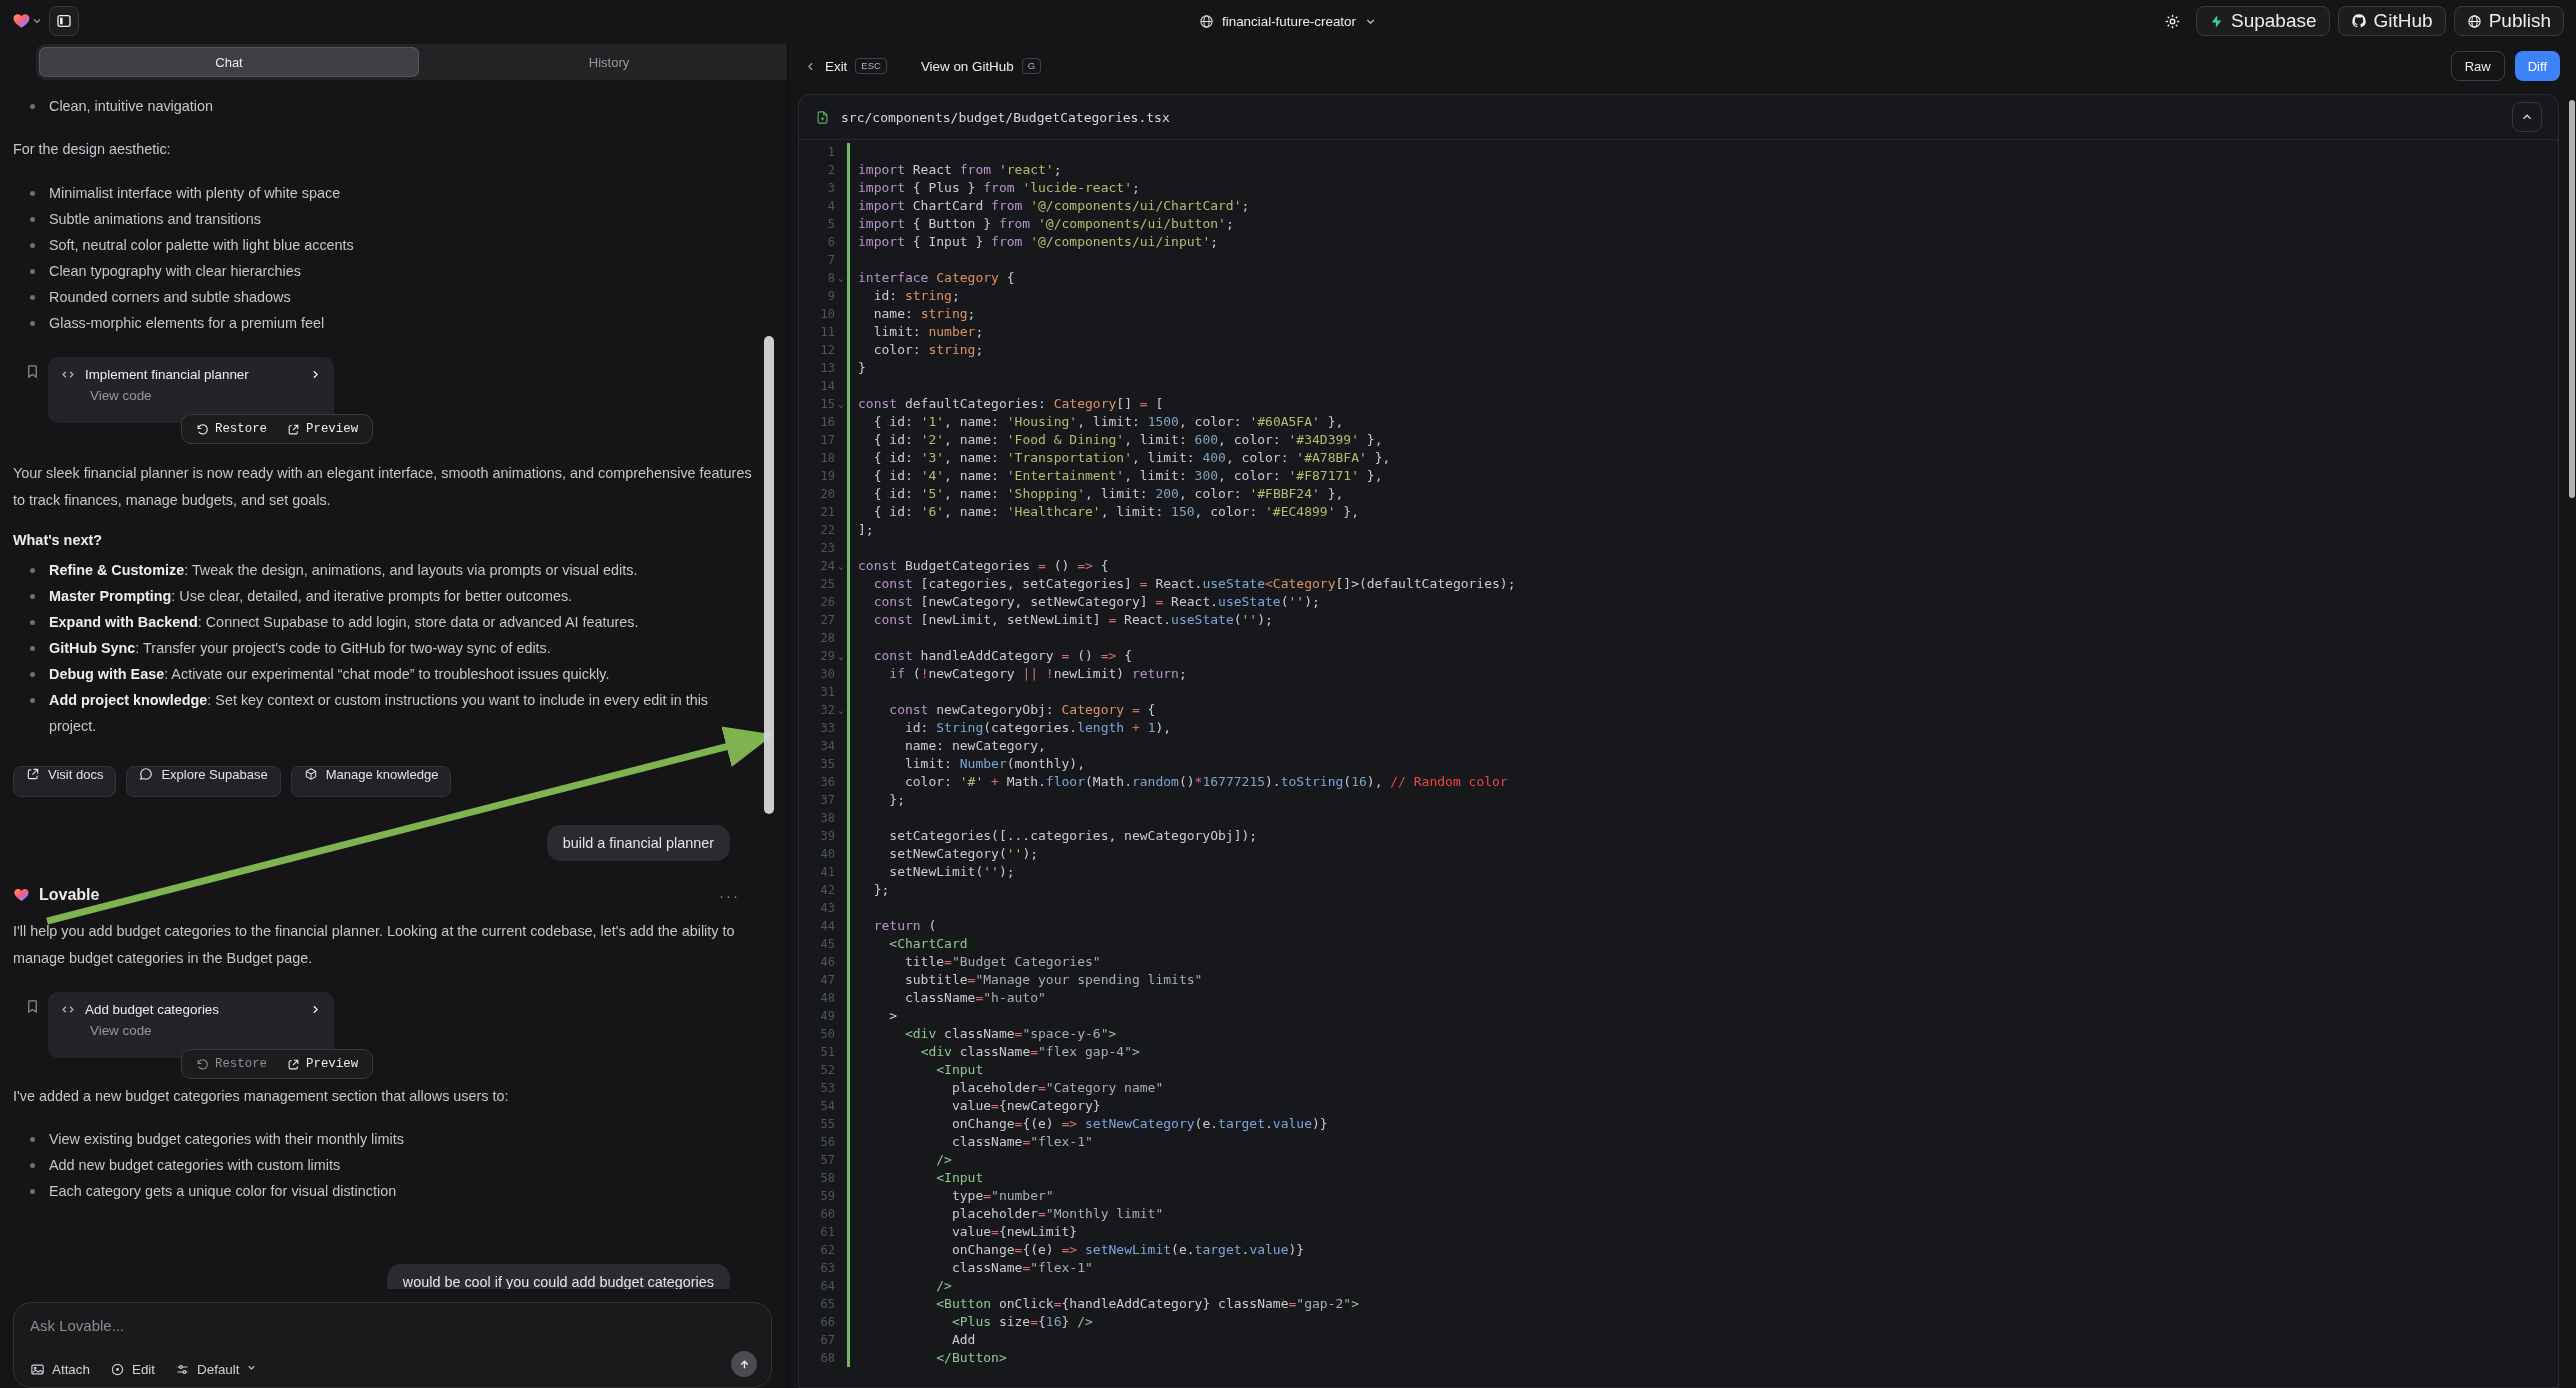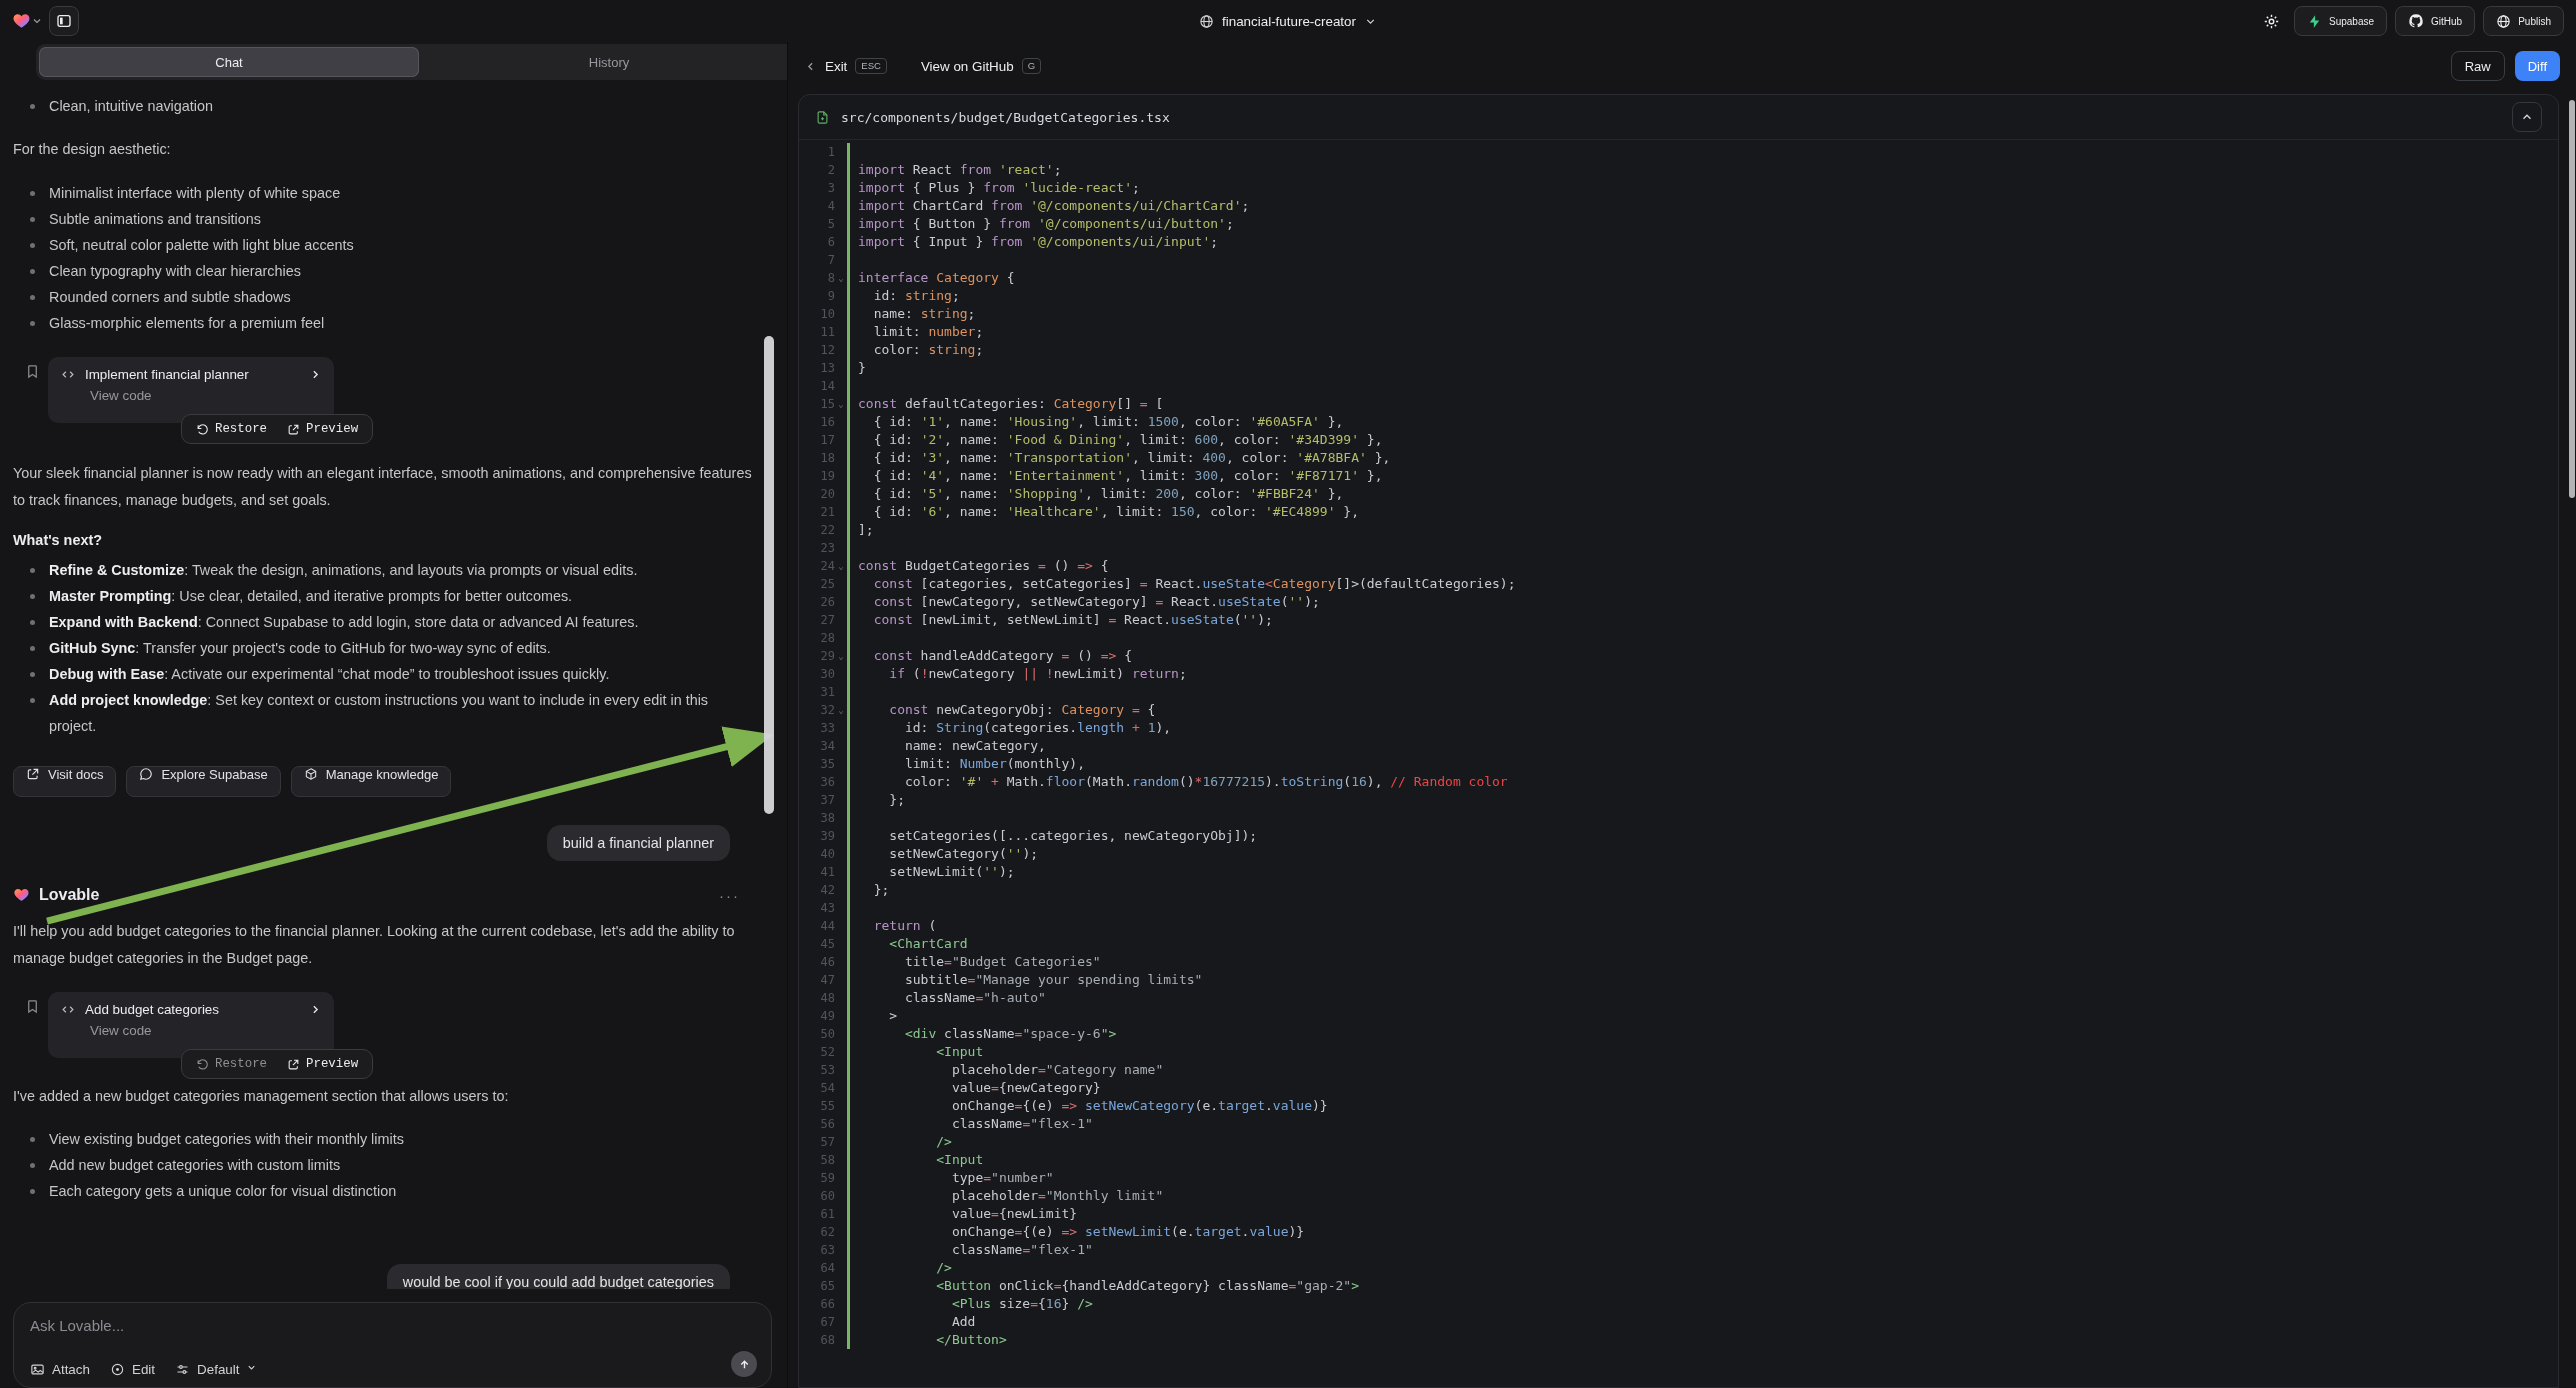--- a/index.html
+++ b/index.html
@@ -8,21 +8,21 @@
          font-family:"Liberation Sans", sans-serif; color:#c9c9cd; }
 
   
   #topbar { position:absolute; left:0; top:0; width:100%; height:42px; display:flex; align-items:center; background:#151517; }
   .tb-left { position:absolute; left:12px; top:0; height:42px; display:flex; align-items:center; gap:6px; }
   .tb-center { position:absolute; left:50%; transform:translateX(-50%); top:0; height:42px; display:flex; align-items:center; gap:8px; }
   .tb-right { position:absolute; right:12px; top:0; height:42px; display:flex; align-items:center; gap:8px; }
   .icon-btn { width:30px; height:30px; border-radius:8px; display:flex; align-items:center; justify-content:center; color:#e6e6e9; background:transparent; border:1px solid transparent; cursor:pointer; }
   .icon-btn.boxed { border-color:#39393e; background:#1d1d20; }
   .tb-btn { height:30px; display:flex; align-items:center; gap:7px; padding:0 12px; background:#1d1d20; border:1px solid #39393e;
-            border-radius:8px; color:#ededf0; font-size:10px; cursor:pointer; }
+            border-radius:8px; color:#ededf0; font-size:19px; cursor:pointer; }
   .proj-name { font-size:13.4px; color:#ededf0; }
   svg.ic { display:block; }
 
   
   #chat { position:absolute; left:0; top:42px; width:787px; height:1346px; background:#151517; }
   #tabs { position:absolute; left:8px; top:2px; width:766px; height:36px; background:#232326; border-radius:9px; display:flex; padding:3px;margin-left:28px; }
   .tab { flex:1; display:flex; align-items:center; justify-content:center; font-size:13px; color:#97979d; border-radius:7px; cursor:pointer; }
   .tab.active { background:#3f3f45; color:#ededf0; box-shadow:inset 0 0 0 1px #55555b; }
 
   #chat-scroll { position:absolute; left:0; top:43px; width:787px; height:1204px; overflow:hidden; }
@@ -487,20 +487,21 @@
           <div class="cl"><span class="ln">41</span><span class="fold"></span><span class="addbar"></span><span class="ct"><span class="tk-pl">    setNewLimit(</span><span class="tk-str">''</span><span class="tk-pl">);</span></span></div>
           <div class="cl"><span class="ln">42</span><span class="fold"></span><span class="addbar"></span><span class="ct"><span class="tk-pl">  };</span></span></div>
           <div class="cl"><span class="ln">43</span><span class="fold"></span><span class="addbar"></span><span class="ct"></span></div>
           <div class="cl"><span class="ln">44</span><span class="fold"></span><span class="addbar"></span><span class="ct"><span class="tk-pl">  </span><span class="tk-kw">return</span><span class="tk-pl"> (</span></span></div>
           <div class="cl"><span class="ln">45</span><span class="fold"></span><span class="addbar"></span><span class="ct"><span class="tk-pl">    </span><span class="tk-tag">&lt;ChartCard</span></span></div>
           <div class="cl"><span class="ln">46</span><span class="fold"></span><span class="addbar"></span><span class="ct"><span class="tk-pl">      title</span><span class="tk-op">=</span><span class="tk-jstr">"Budget Categories"</span></span></div>
           <div class="cl"><span class="ln">47</span><span class="fold"></span><span class="addbar"></span><span class="ct"><span class="tk-pl">      subtitle</span><span class="tk-op">=</span><span class="tk-jstr">"Manage your spending limits"</span></span></div>
           <div class="cl"><span class="ln">48</span><span class="fold"></span><span class="addbar"></span><span class="ct"><span class="tk-pl">      className</span><span class="tk-op">=</span><span class="tk-jstr">"h-auto"</span></span></div>
           <div class="cl"><span class="ln">49</span><span class="fold"></span><span class="addbar"></span><span class="ct"><span class="tk-pl">    &gt;</span></span></div>
           <div class="cl"><span class="ln">50</span><span class="fold"></span><span class="addbar"></span><span class="ct"><span class="tk-pl">      </span><span class="tk-tag">&lt;div</span><span class="tk-pl"> className</span><span class="tk-op">=</span><span class="tk-jstr">"space-y-6"</span><span class="tk-tag">&gt;</span></span></div>
+          <div class="cl"><span class="ln">51</span><span class="fold"></span><span class="addbar"></span><span class="ct"><span class="tk-pl">        </span><span class="tk-tag">&lt;div</span><span class="tk-pl"> className</span><span class="tk-op">=</span><span class="tk-jstr">"flex gap-4"</span><span class="tk-tag">&gt;</span></span></div>
           <div class="cl"><span class="ln">52</span><span class="fold"></span><span class="addbar"></span><span class="ct"><span class="tk-pl">          </span><span class="tk-tag">&lt;Input</span></span></div>
           <div class="cl"><span class="ln">53</span><span class="fold"></span><span class="addbar"></span><span class="ct"><span class="tk-pl">            placeholder</span><span class="tk-op">=</span><span class="tk-jstr">"Category name"</span></span></div>
           <div class="cl"><span class="ln">54</span><span class="fold"></span><span class="addbar"></span><span class="ct"><span class="tk-pl">            value</span><span class="tk-op">=</span><span class="tk-pl">{newCategory}</span></span></div>
           <div class="cl"><span class="ln">55</span><span class="fold"></span><span class="addbar"></span><span class="ct"><span class="tk-pl">            onChange</span><span class="tk-op">=</span><span class="tk-pl">{(e) </span><span class="tk-op">=&gt;</span><span class="tk-pl"> </span><span class="tk-fn">setNewCategory</span><span class="tk-pl">(e.</span><span class="tk-fn">target</span><span class="tk-pl">.</span><span class="tk-fn">value</span><span class="tk-pl">)}</span></span></div>
           <div class="cl"><span class="ln">56</span><span class="fold"></span><span class="addbar"></span><span class="ct"><span class="tk-pl">            className</span><span class="tk-op">=</span><span class="tk-jstr">"flex-1"</span></span></div>
           <div class="cl"><span class="ln">57</span><span class="fold"></span><span class="addbar"></span><span class="ct"><span class="tk-pl">          </span><span class="tk-tag">/&gt;</span></span></div>
           <div class="cl"><span class="ln">58</span><span class="fold"></span><span class="addbar"></span><span class="ct"><span class="tk-pl">          </span><span class="tk-tag">&lt;Input</span></span></div>
           <div class="cl"><span class="ln">59</span><span class="fold"></span><span class="addbar"></span><span class="ct"><span class="tk-pl">            type</span><span class="tk-op">=</span><span class="tk-jstr">"number"</span></span></div>
           <div class="cl"><span class="ln">60</span><span class="fold"></span><span class="addbar"></span><span class="ct"><span class="tk-pl">            placeholder</span><span class="tk-op">=</span><span class="tk-jstr">"Monthly limit"</span></span></div>
           <div class="cl"><span class="ln">61</span><span class="fold"></span><span class="addbar"></span><span class="ct"><span class="tk-pl">            value</span><span class="tk-op">=</span><span class="tk-pl">{newLimit}</span></span></div>

